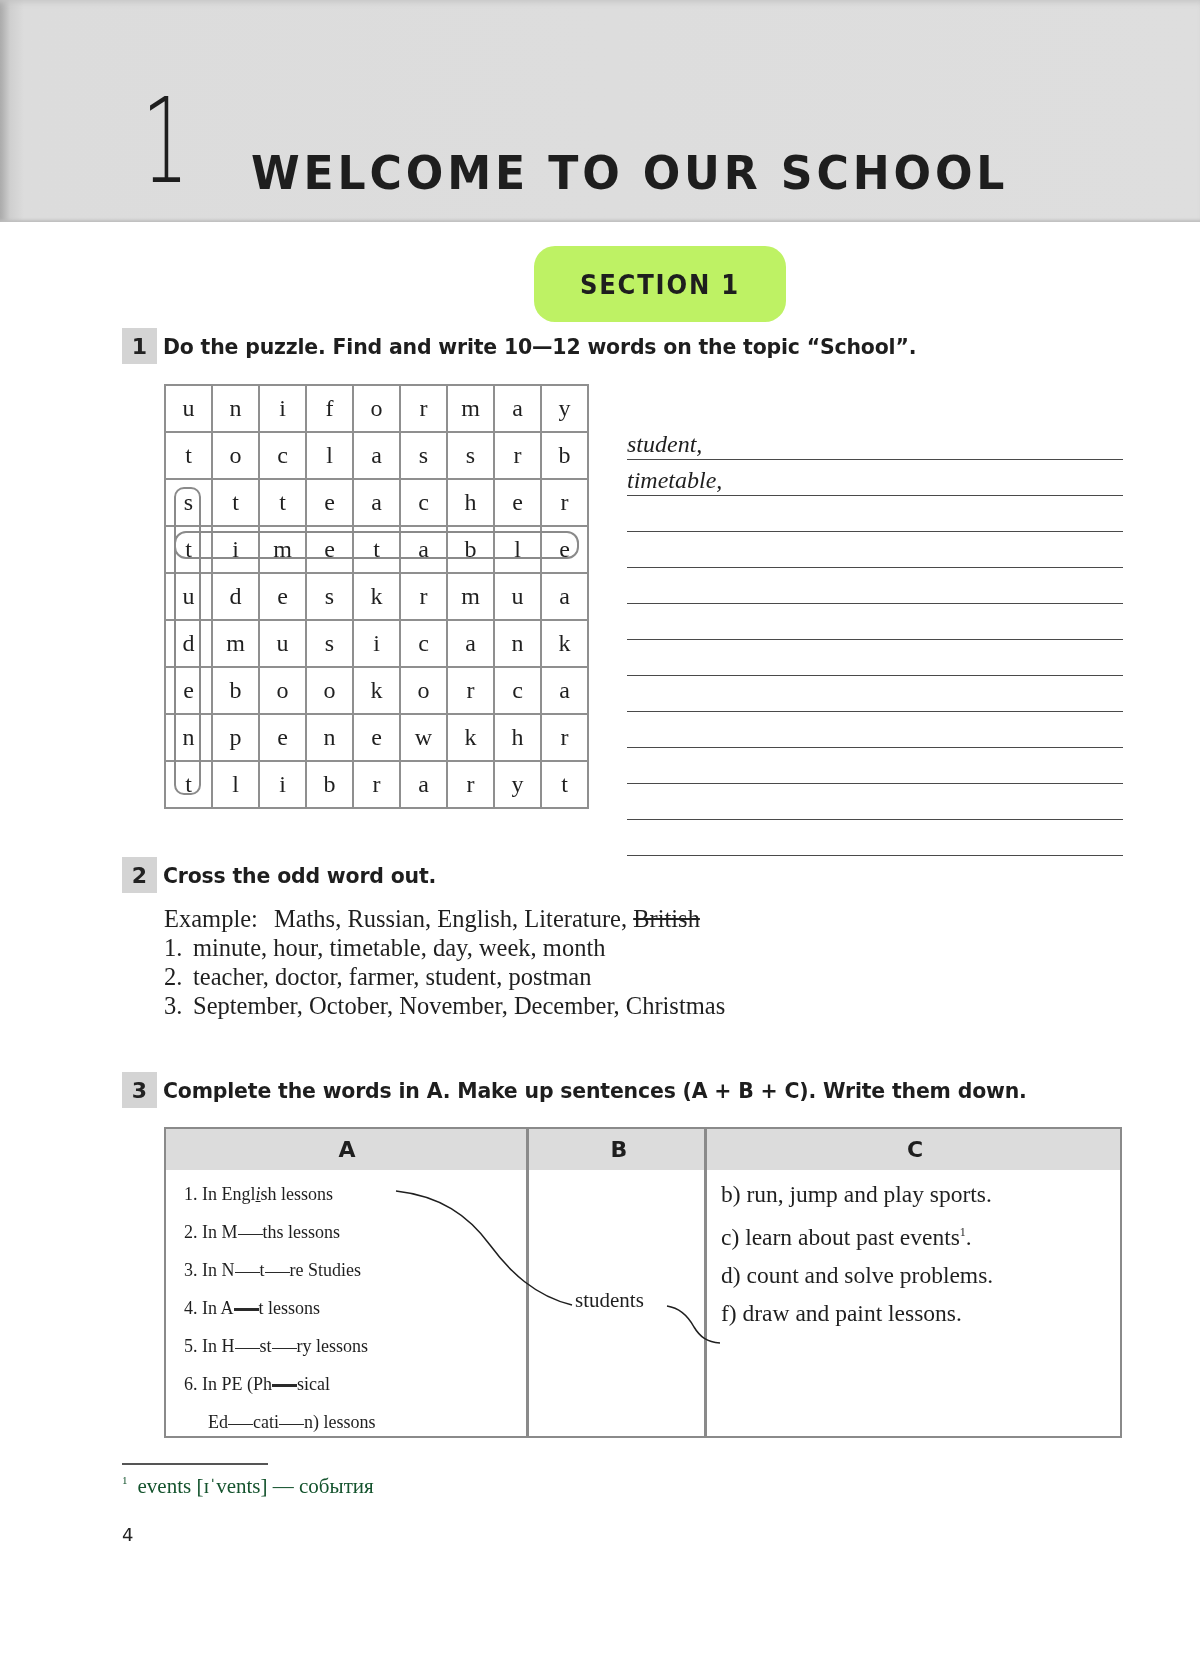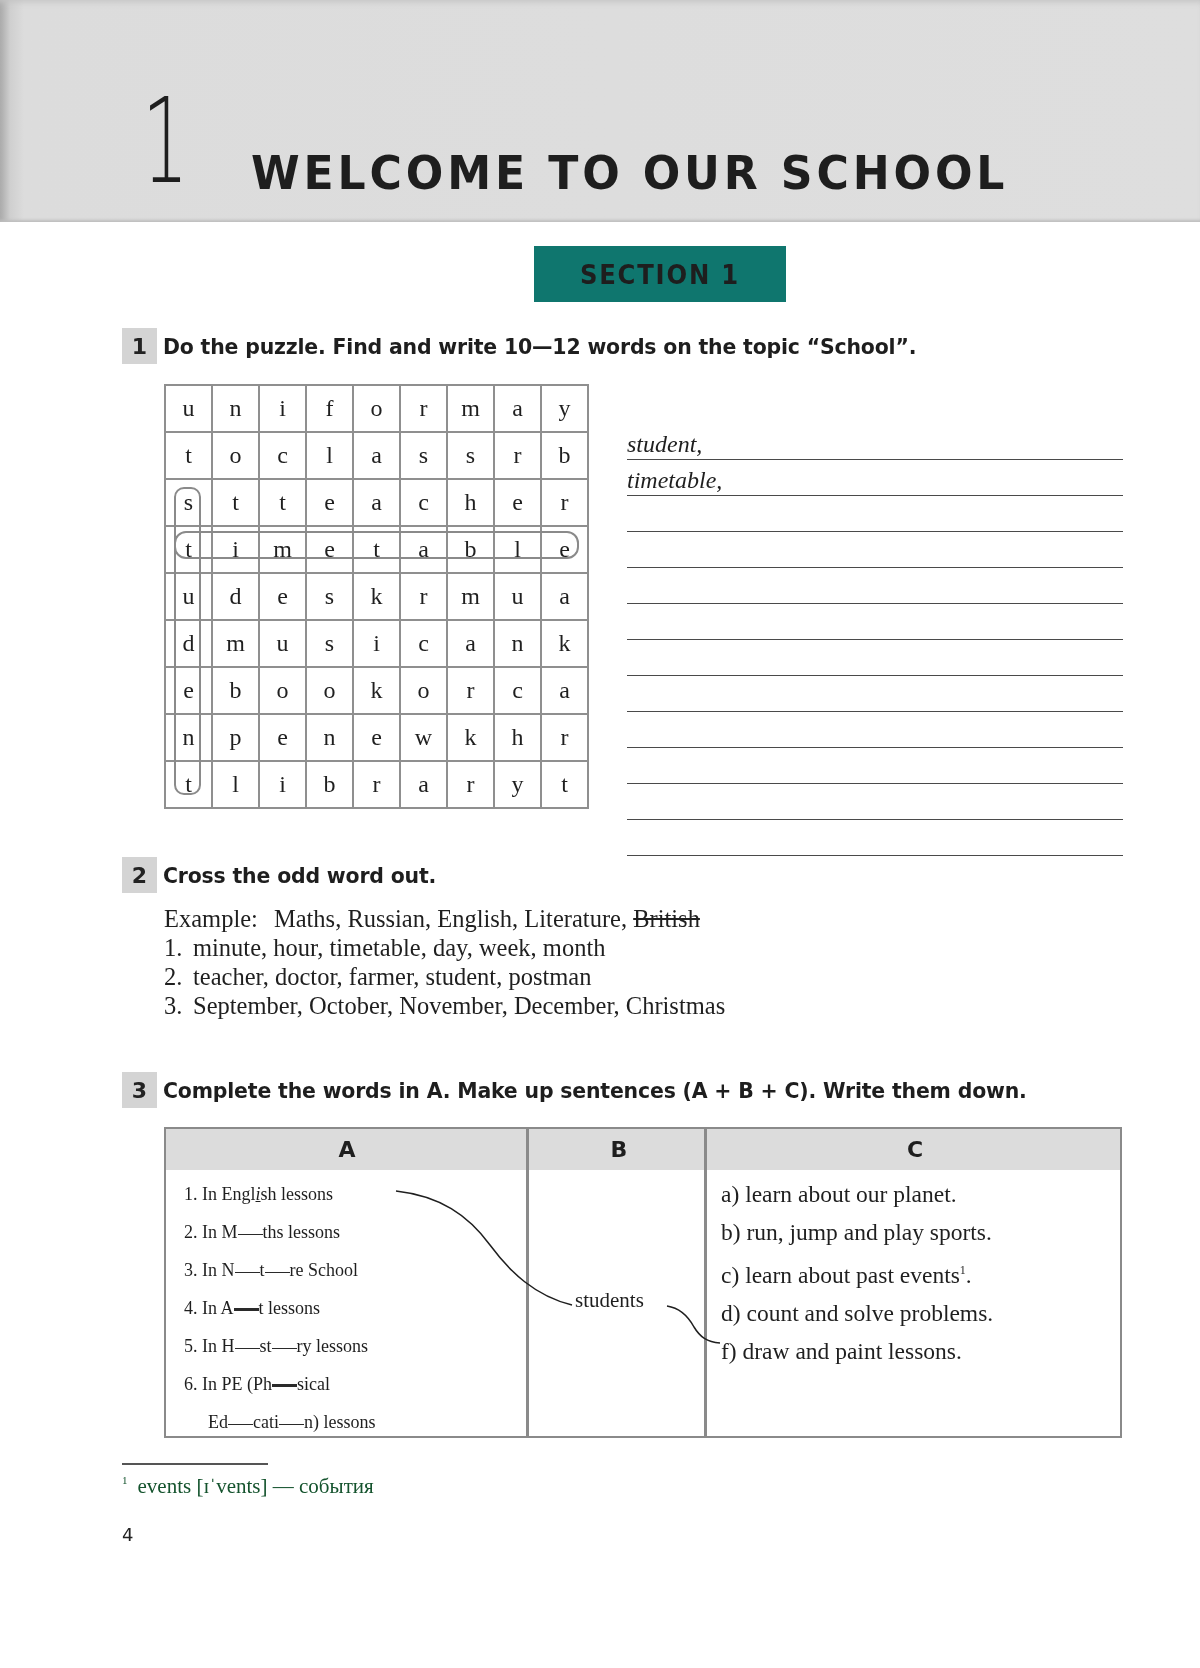--- a/index.html
+++ b/index.html
@@ -9,22 +9,22 @@
   .header-band { position: absolute; left: 0; top: 0; width: 1200px; height: 222px;
     background: linear-gradient(to right, #a9a9a9 0px, #cfcfcf 10px, #dcdcdc 24px, #dedede 100%);
     box-shadow: inset 0 -4px 3px -2px #bdbdbd, inset 0 6px 6px -4px #c4c4c4; }
   .chapter-number { position: absolute; left: 142px; top: 82px; font-family: "DejaVu Sans", sans-serif;
     font-weight: 200; font-size: 118px; line-height: 1; color: #1e1e1e; transform: scaleX(0.62);
     transform-origin: left top; }
   .chapter-title { position: absolute; left: 251px; top: 150px; font-family: "DejaVu Sans", sans-serif;
     font-weight: bold; font-size: 46px; letter-spacing: 4px; color: #1e1e1e; line-height: 1;
     transform: scaleX(0.96); transform-origin: left top; white-space: nowrap; }
 
-  .section-badge { position: absolute; left: 534px; top: 246px; width: 252px; height: 56px; background: #0f766e;
-    display: flex; align-items: center; justify-content: center; }
+  .section-badge { position: absolute; left: 534px; top: 246px; width: 252px; height: 76px; background: #bef264;
+    display: flex; align-items: center; justify-content: center; border-radius: 21px; }
   .section-badge span { font-family: "DejaVu Sans", sans-serif; font-weight: bold; font-size: 27px;
     letter-spacing: 2px; color: #1e1e1e; transform: scaleX(0.9); display: inline-block; }
 
   .ex-head { position: absolute; left: 122px; height: 36px; display: flex; align-items: center; }
   .ex-num { width: 35px; height: 36px; background: #d4d4d4; display: flex; align-items: center;
     justify-content: center; font-family: "DejaVu Sans", sans-serif; font-weight: bold; font-size: 22px; color: #222; }
   .ex-text { margin-left: 6px; font-family: "DejaVu Sans", sans-serif; font-weight: bold; font-size: 22px;
     color: #1e1e1e; white-space: nowrap; transform: scaleX(0.93); transform-origin: left center; letter-spacing: -0.2px; }
 
   
@@ -255,29 +255,28 @@
   <div class="match-head"></div>
   <div class="col-h" style="left:0;width:362px;">A</div>
   <div class="col-h" style="left:364px;width:178px;">B</div>
   <div class="col-h" style="left:542px;width:414px;">C</div>
   <div class="divider" style="left:360px;"></div>
   <div class="divider" style="left:538px;"></div>
 
   <div class="col-a-items">
     <div><span>1. In Engl</span><span class="filled">i</span><span>sh lessons</span></div>
     <div><span>2. In M</span><span class="blank"></span><span>ths lessons</span></div>
-    <div><span>3. In N</span><span class="blank"></span><span>t</span><span class="blank"></span><span>re School</span></div>
+    <div><span>3. In N</span><span class="blank"></span><span>t</span><span class="blank"></span><span>re Studies</span></div>
     <div><span>4. In A</span><span class="blank thick"></span><span>t lessons</span></div>
     <div><span>5. In H</span><span class="blank"></span><span>st</span><span class="blank"></span><span>ry lessons</span></div>
     <div><span>6. In PE (Ph</span><span class="blank thick"></span><span>sical</span></div>
     <div class="indent"><span>Ed</span><span class="blank"></span><span>cati</span><span class="blank"></span><span>n) lessons</span></div>
   </div>
 
   <div class="col-c-items">
-    <div>a) learn about our planet.</div>
     <div>b) run, jump and play sports.</div>
     <div><span>c) learn about past events</span><sup>1</sup><span>.</span></div>
     <div>d) count and solve problems.</div>
     <div>f) draw and paint lessons.</div>
   </div>
 </div>
 
 <div class="b-word-abs" style="left:575px;top:1288px;">students</div>
 
 <svg class="connector" viewBox="0 0 1200 1668">

